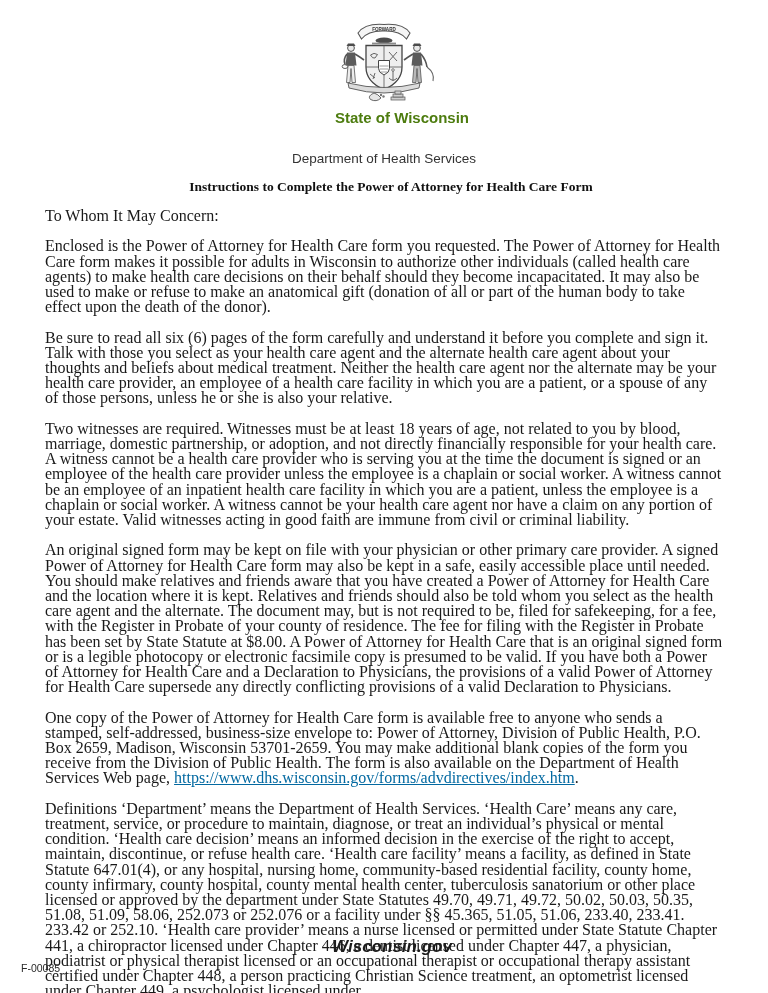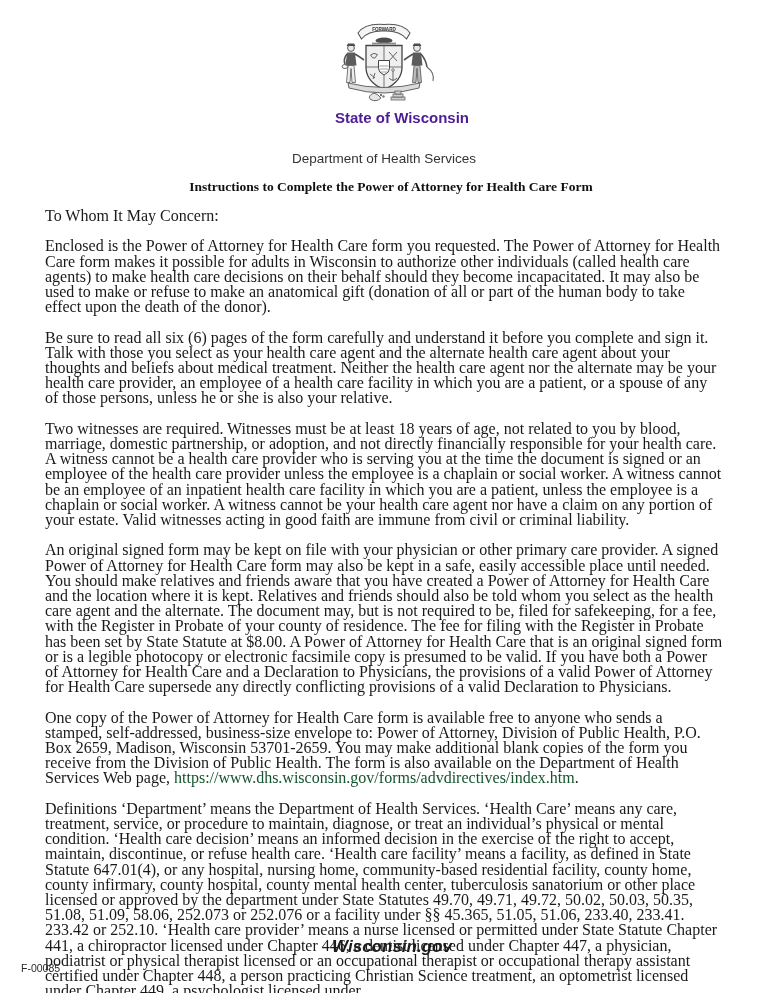--- a/index.html
+++ b/index.html
@@ -12,41 +12,41 @@
     color: #161616;
     overflow: hidden;
   }
   .page { position: absolute; inset: 0; background: #ffffff; }
 
   .header { text-align: center; padding-top: 19px; }
   .seal-wrap { height: 89px; display: flex; justify-content: center; align-items: flex-start; }
   .state-name {
     font-family: "Liberation Sans", sans-serif;
     font-weight: bold; font-size: 15px; line-height: 16px;
-    color: #4c1d95; margin-top: 2px; margin-left: 36px;
+    color: #4d7c0f; margin-top: 2px; margin-left: 36px;
   }
   .department {
     font-family: "Liberation Sans", sans-serif;
     font-size: 13.5px; line-height: 16px; color: #333;
     margin-top: 25px;
   }
   .doc-title {
     font-family: "Liberation Serif", serif;
     font-weight: bold; font-size: 13.5px; line-height: 16px;
     color: #111; margin-top: 12px; padding-left: 14px;
   }
 
   .content {
     width: 678px; margin: 13px auto 0 auto;
     font-size: 16px; line-height: 15.2px;
     text-align: left; color: #191919;
   }
   .content p { margin: 0 0 15.2px 0; }
   .bold { font-weight: normal; }
-  a.doc-link { color: #14532d; cursor: pointer; }
+  a.doc-link { color: #0369a1; text-decoration: underline; cursor: pointer; }
 
   .footer-site {
     position: absolute; left: 16px; right: 0; top: 937px;
     text-align: center;
     font-family: "Liberation Sans", sans-serif;
     font-weight: bold; font-style: italic;
     font-size: 17px; color: #1c1c1c;
   }
   .form-number {
     position: absolute; left: 21px; top: 962px;

